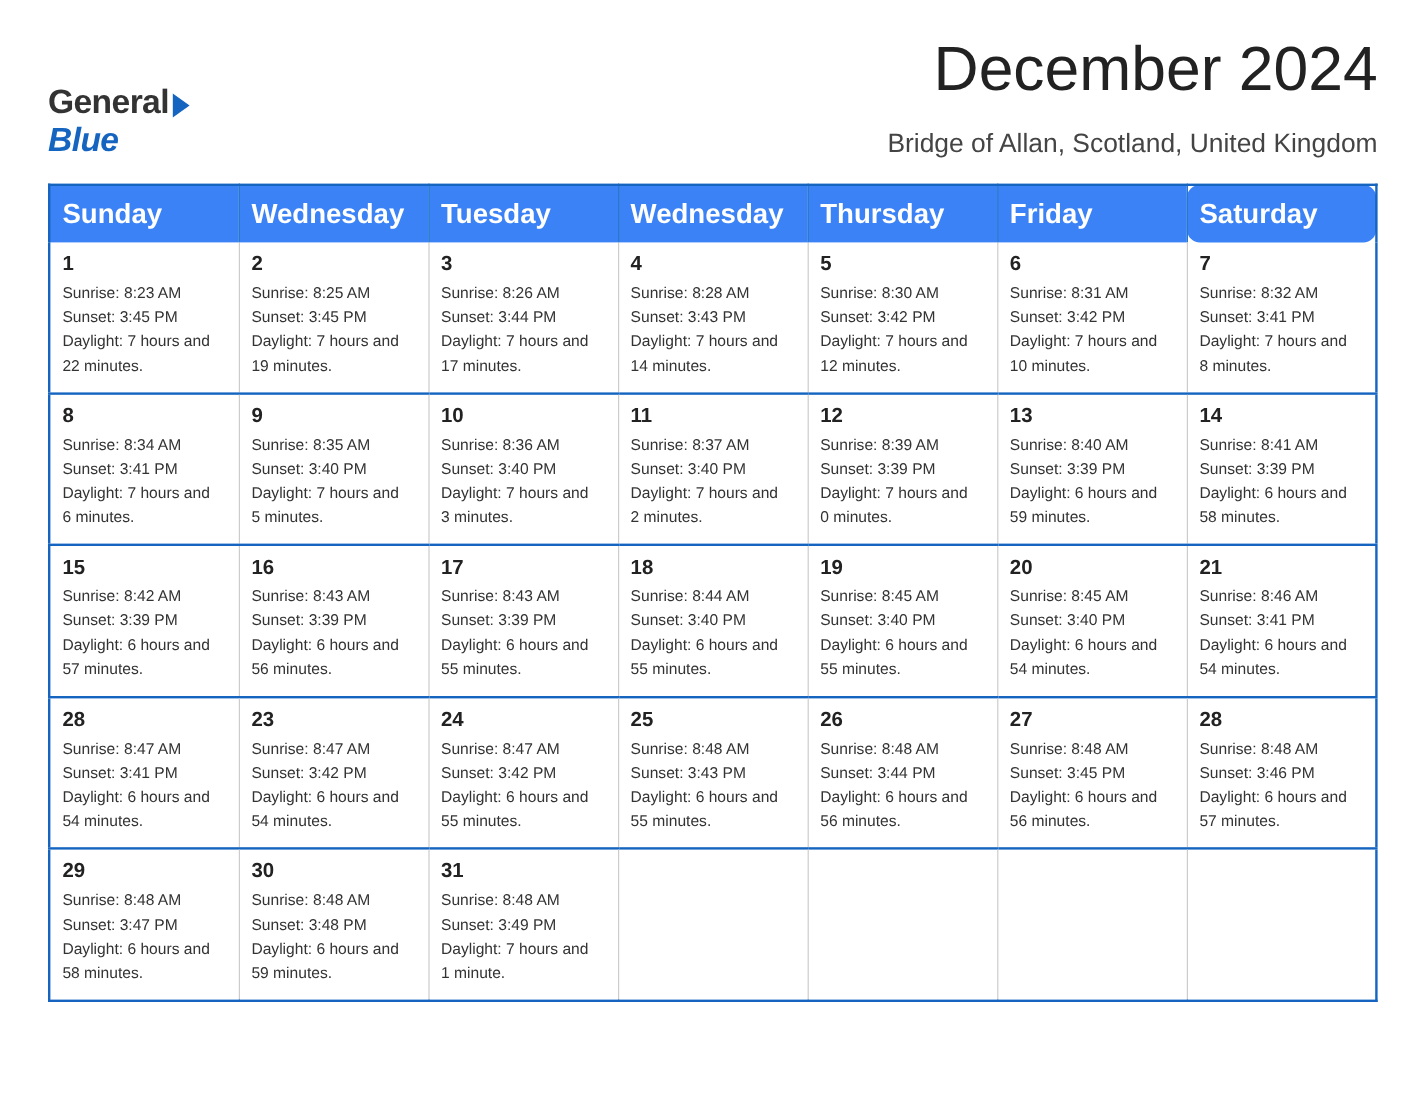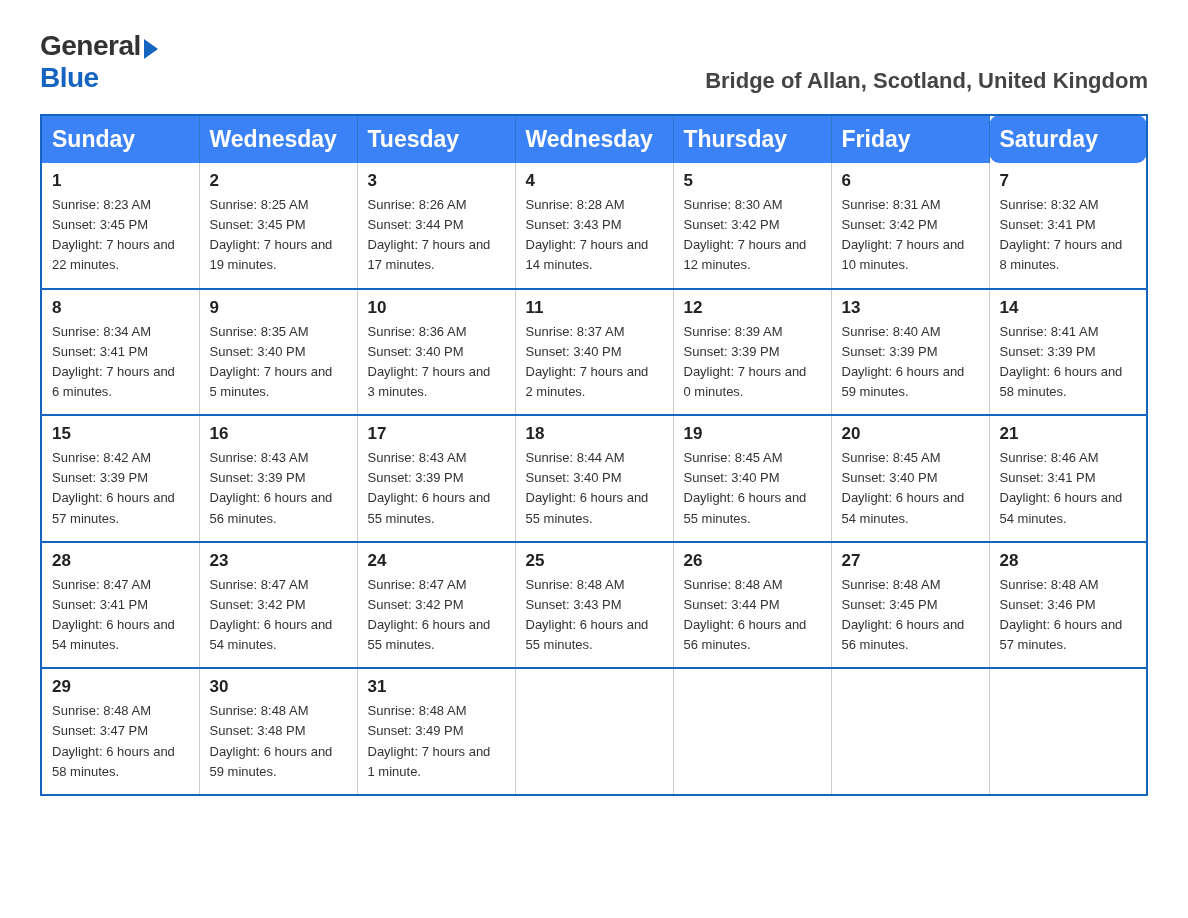--- a/index.html
+++ b/index.html
@@ -25,20 +25,21 @@
       font-size: 28px;
       font-weight: bold;
       color: #333;
       letter-spacing: -0.5px;
     }
     .logo-blue {
       font-size: 28px;
       font-weight: bold;
       color: #1565c0;
       letter-spacing: -0.5px;
+      font-style: italic;
     }
     .logo-arrow {
       display: inline-block;
       width: 0;
       height: 0;
       border-left: 14px solid #1565c0;
       border-top: 10px solid transparent;
       border-bottom: 10px solid transparent;
       margin-left: 3px;
       vertical-align: middle;
@@ -50,22 +51,22 @@
     }
     .main-title {
       font-size: 52px;
       font-weight: 300;
       color: #222;
       line-height: 1.1;
     }
     .subtitle {
       font-size: 22px;
       color: #444;
-      font-weight: bold;
-      margin-top: 4px;
+      font-weight: normal;
+      margin-top: 20px;
     }
     .calendar-table {
       width: 100%;
       border-collapse: collapse;
       border: 2px solid #1565c0;
     }
     .calendar-table thead tr th {
       background-color: #3b82f6;
       color: #fff;
       font-size: 23px;
@@ -116,20 +117,21 @@
 <div class="header-section">
   <div class="logo">
     <div>
       <span class="logo-general">General</span><span class="logo-arrow"></span>
     </div>
     <div>
       <span class="logo-blue">Blue</span>
     </div>
   </div>
   <div class="title-section">
+    <div class="main-title">December 2024</div>
     <div class="subtitle">Bridge of Allan, Scotland, United Kingdom</div>
   </div>
 </div>
 
 <table class="calendar-table">
   <thead>
     <tr>
     <th>Sunday</th>
         <th>Wednesday</th>
         <th>Tuesday</th>

